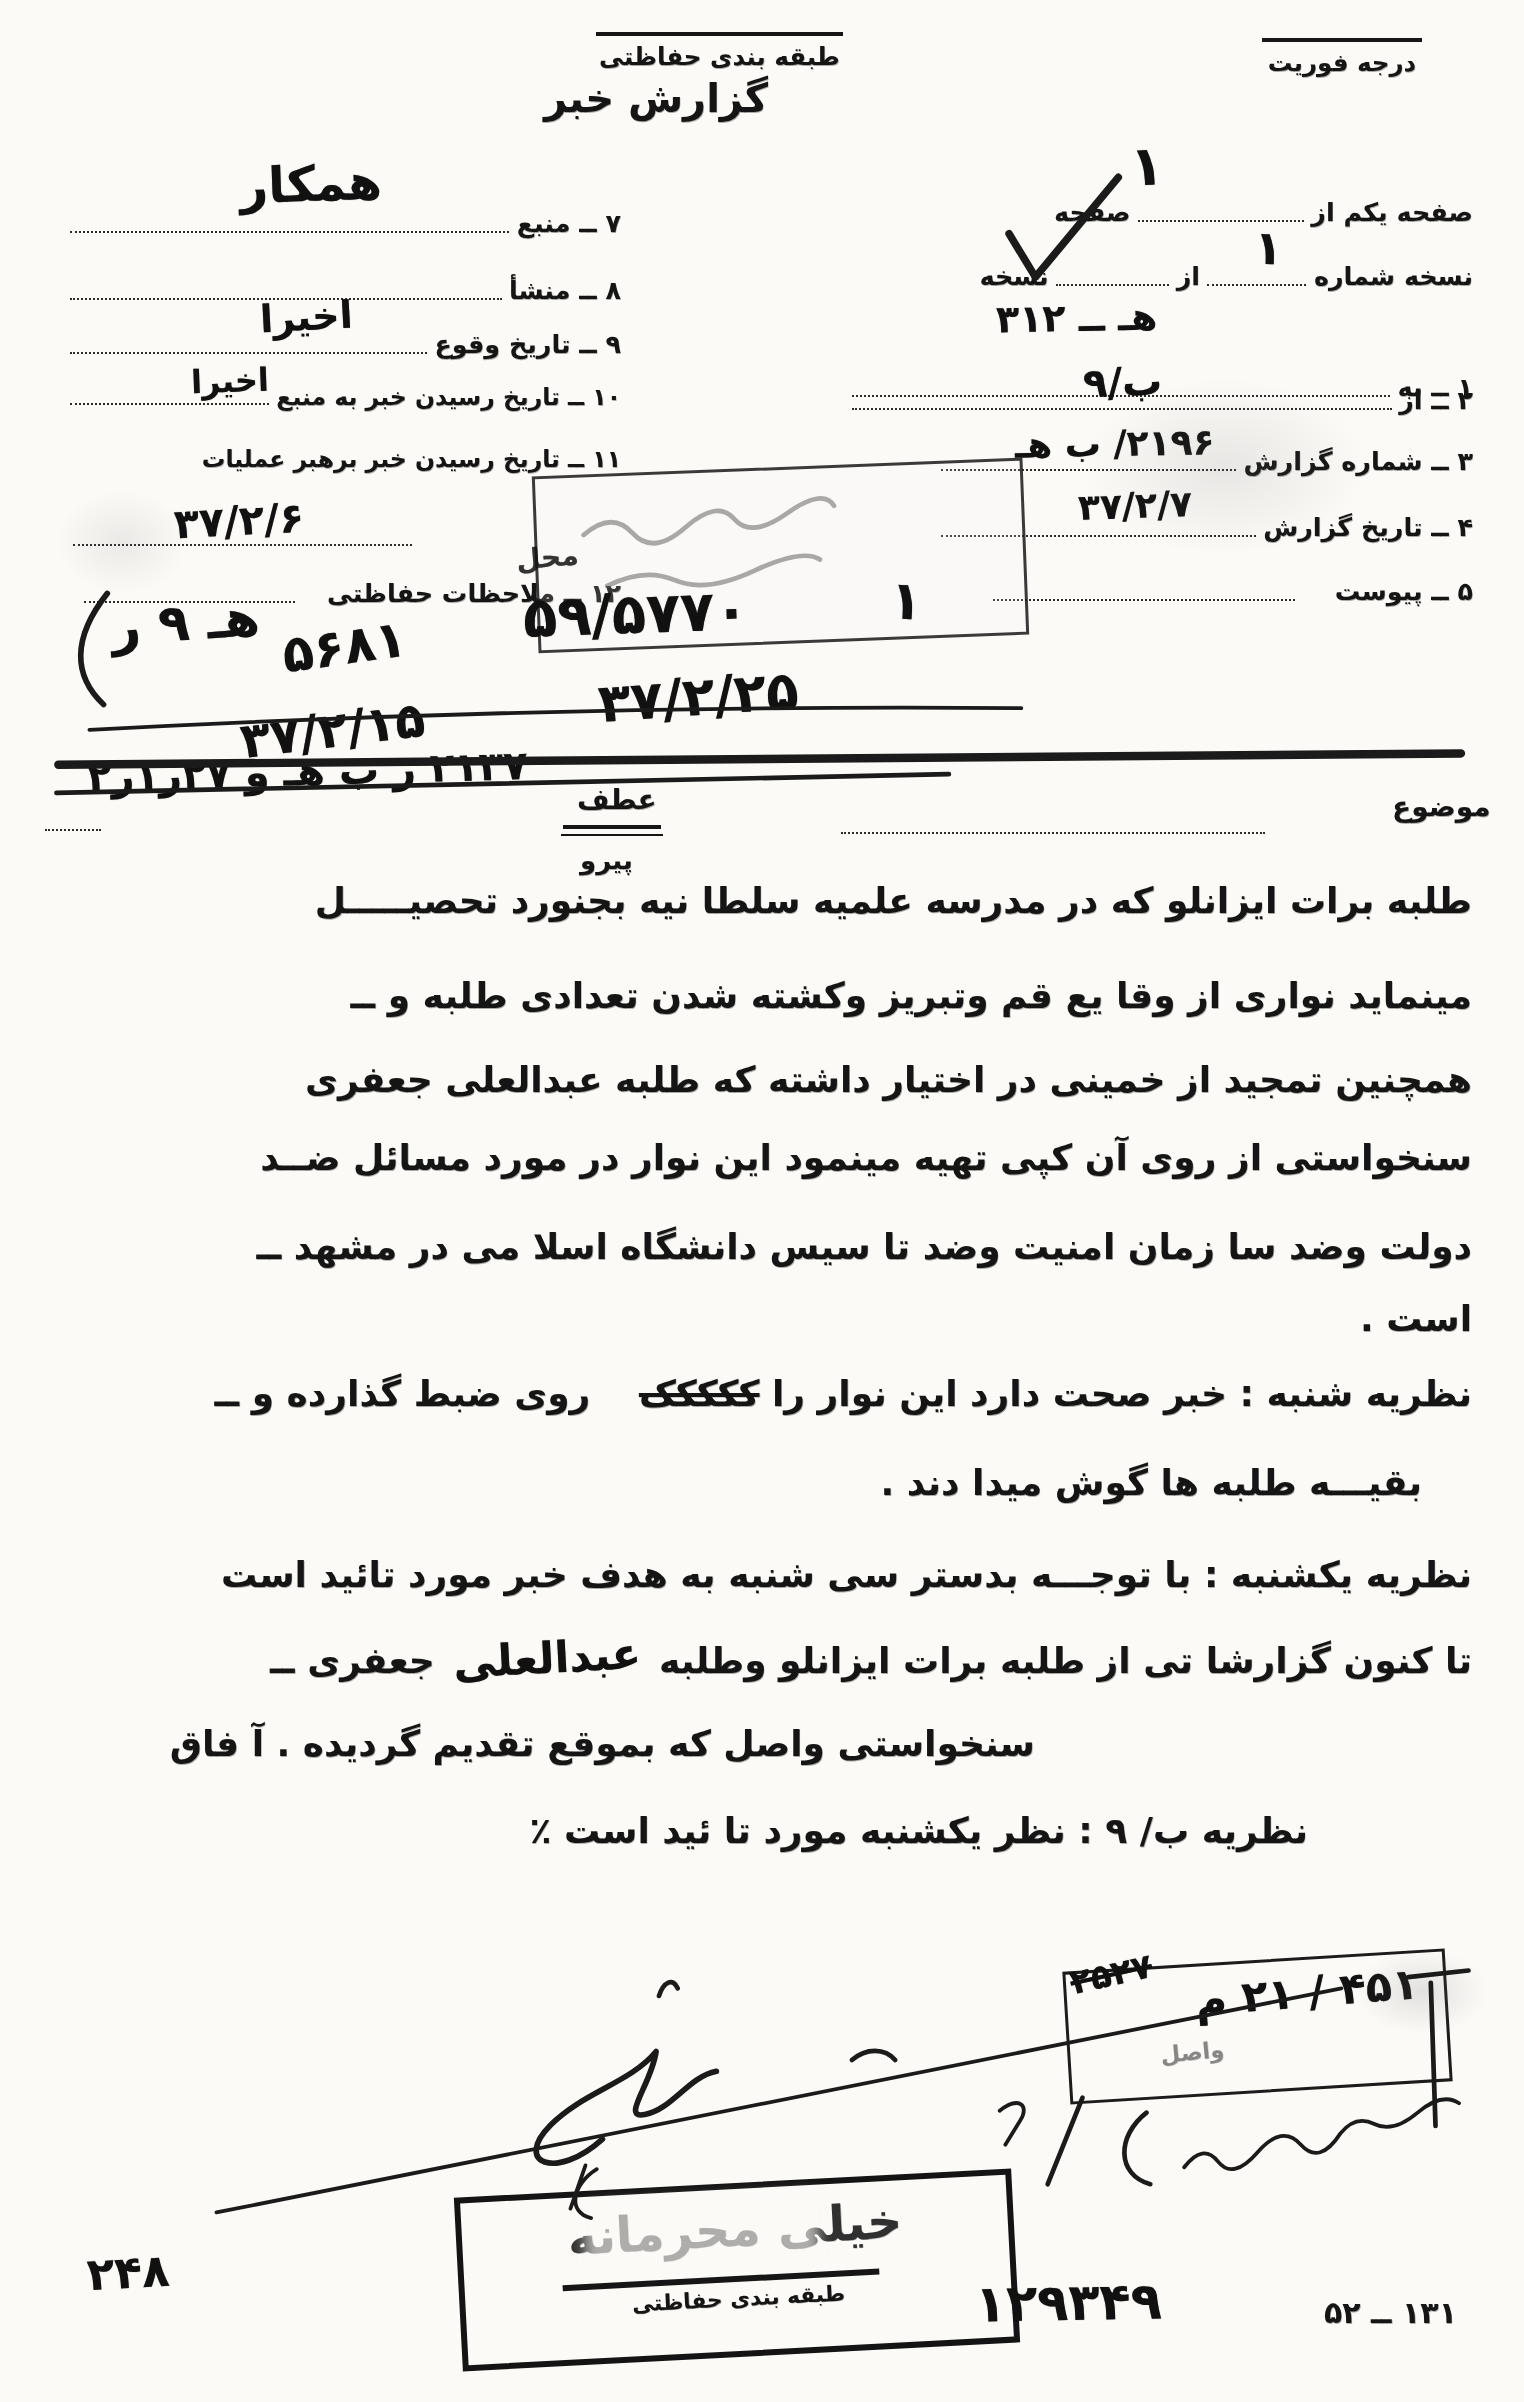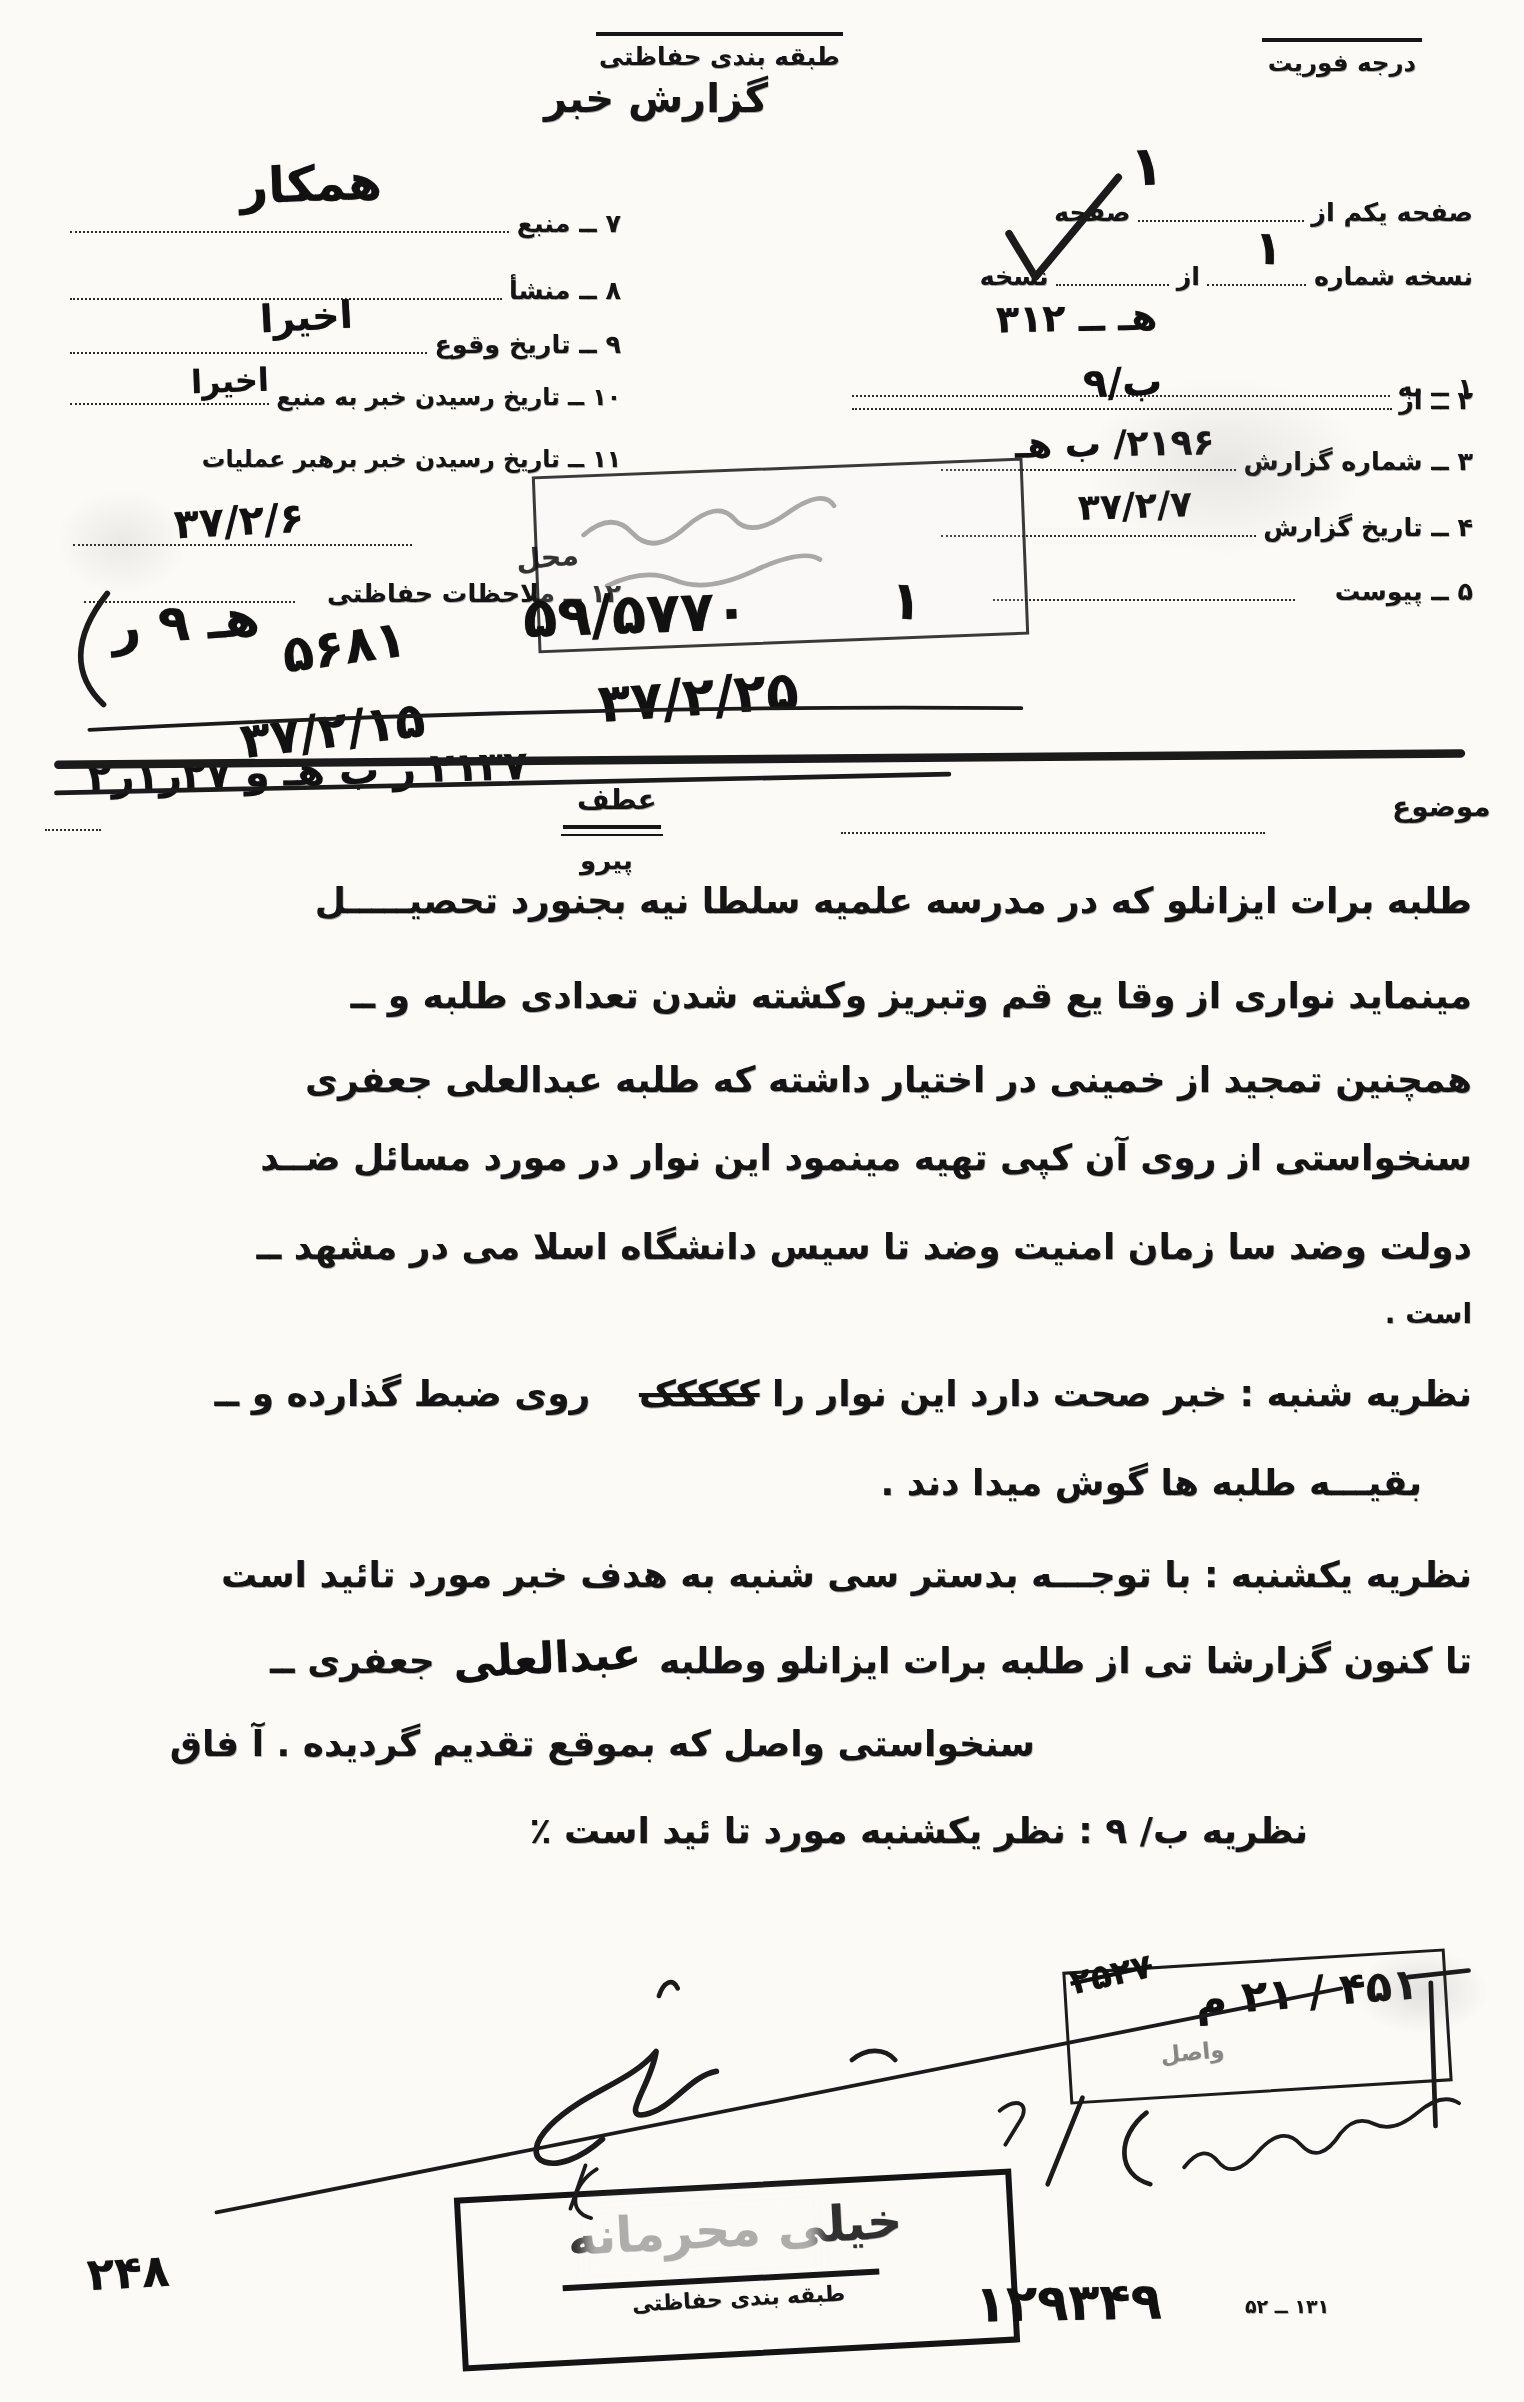--- a/index.html
+++ b/index.html
@@ -136,21 +136,21 @@
   <div class="abs" style="left:561px; top:834px; width:102px; border-bottom:2.8px solid #161616;"></div>
   <div class="abs hw" style="left:87px; top:751px; font-size:40px; transform:rotate(-1.5deg);">۲۱۳۷ ر ب هـ و ۲۷ر۱ر۲</div>
   <div class="abs" style="left:45px; top:829px; width:56px; border-bottom:2.8px dotted #2b2b2b;"></div>
   <div class="abs typ" style="left:580px; top:846px; font-size:26px;">پیرو</div>
 
   <div class="abs typ" style="right:52px; top:880px;  font-size:36px;">طلبه برات ایزانلو که در مدرسه علمیه سلطا نیه بجنورد تحصیـــــل</div>
   <div class="abs typ" style="right:52px; top:975px; font-size:36px;">مینماید نواری از وقا یع قم وتبریز  وکشته شدن تعدادی طلبه و ــ</div>
   <div class="abs typ" style="right:52px; top:1059px; font-size:36px;">همچنین تمجید از خمینی در اختیار داشته که طلبه عبدالعلی جعفری</div>
   <div class="abs typ" style="right:52px; top:1137px; font-size:36px;">سنخواستی از روی آن کپی تهیه مینمود این نوار در مورد مسائل ضــد</div>
   <div class="abs typ" style="right:52px; top:1226px; font-size:36px;">دولت وضد سا زمان امنیت وضد تا سیس دانشگاه اسلا می در مشهد ــ</div>
-  <div class="abs typ" style="right:52px; top:1298px; font-size:28px;">است .</div>
+  <div class="abs typ" style="right:52px; top:1298px; font-size:36px;">است .</div>
   <div class="abs typ" style="right:52px; top:1373px; font-size:36px;">
     <span>نظریه شنبه : خبر صحت دارد این نوار را </span><span class="strike" style="letter-spacing:-5.6px;margin-left:36px;">ککککک</span><span> روی ضبط گذارده و ــ</span>
   </div>
   <div class="abs typ" style="right:102px; top:1462px; font-size:36px;">بقیـــه طلبه ها گوش میدا دند .</div>
   <div class="abs typ" style="right:52px; top:1554px; font-size:36px;">نظریه یکشنبه : با توجـــه بدستر سی شنبه به هدف خبر مورد تائید است</div>
   <div class="abs typ" style="right:52px; top:1637px; font-size:36px;">
     <span>تا کنون گزارشا تی از طلبه برات ایزانلو وطلبه</span>
     <span class="hw" style="display:inline-block; font-size:43px; transform:rotate(-3deg); margin:0 5.6px;">عبدالعلی</span>
     <span>جعفری ــ</span>
   </div>
@@ -165,21 +165,21 @@
 
   <div class="stamp" style="left:458px; top:2183px; width:546px; height:162px; transform:rotate(-3deg); border-width:6.6px; border-color:#141414;">
     <div class="typ" style="position:absolute; top:13px; left:0; right:0; text-align:center; font-size:49px; letter-spacing:13px; opacity:.88;">خیلی محرمانه</div>
     <div style="position:absolute; left:122px; top:7.5px; width:235px; height:77px; background:rgba(251,250,247,.62); filter:blur(6.6px);"></div>
     <div style="position:absolute; left:18%; top:87px; width:58%; border-bottom:6.6px solid #161616;"></div>
     <div class="typ" style="position:absolute; top:98px; left:0; right:0; text-align:center; font-size:21.7px;">طبقه بندی حفاظتی</div>
   </div>
 
   <div class="abs hw" style="left:87px; top:2250px; font-size:45px; letter-spacing:36px; transform:rotate(-3deg);">۲۴۸</div>
   <div class="abs hw" style="left:975px; top:2277px; font-size:51px; letter-spacing:5.6px; transform:rotate(-1deg);">۱۲۹۳۴۹</div>
-  <div class="abs typ" style="left:1245px; top:2296px; font-size:19px;">۱۳۱ ــ ۵۲</div>
+  <div class="abs typ" style="left:1324px; top:2296px; font-size:30px;">۱۳۱ ــ ۵۲</div>
 
   <div class="smudge" style="left:1083px; top:377px; width:282px; height:179px; background:radial-gradient(closest-side, rgba(110,110,110,.14), rgba(110,110,110,0));"></div>
   <div class="smudge" style="left:56px; top:490px; width:132px; height:104px; background:radial-gradient(closest-side, rgba(110,110,110,.12), rgba(110,110,110,0));"></div>
   <div class="smudge" style="left:1356px; top:1949px; width:132px; height:85px; background:radial-gradient(closest-side, rgba(110,110,110,.18), rgba(110,110,110,0));"></div>
 
   <svg class="ink" width="1524" height="2402" viewBox="0 0 1619 2551">
     <g fill="none" stroke="#1b1b1b" stroke-linecap="round" stroke-linejoin="round">
       <path d="M1072 248 L1100 294 L1188 188" stroke-width="8"></path>
       <path d="M114 630 C 76 678 78 718 110 748" stroke-width="6"></path>
       <path d="M95 775 Q 600 748 1085 752" stroke-width="4"></path>

